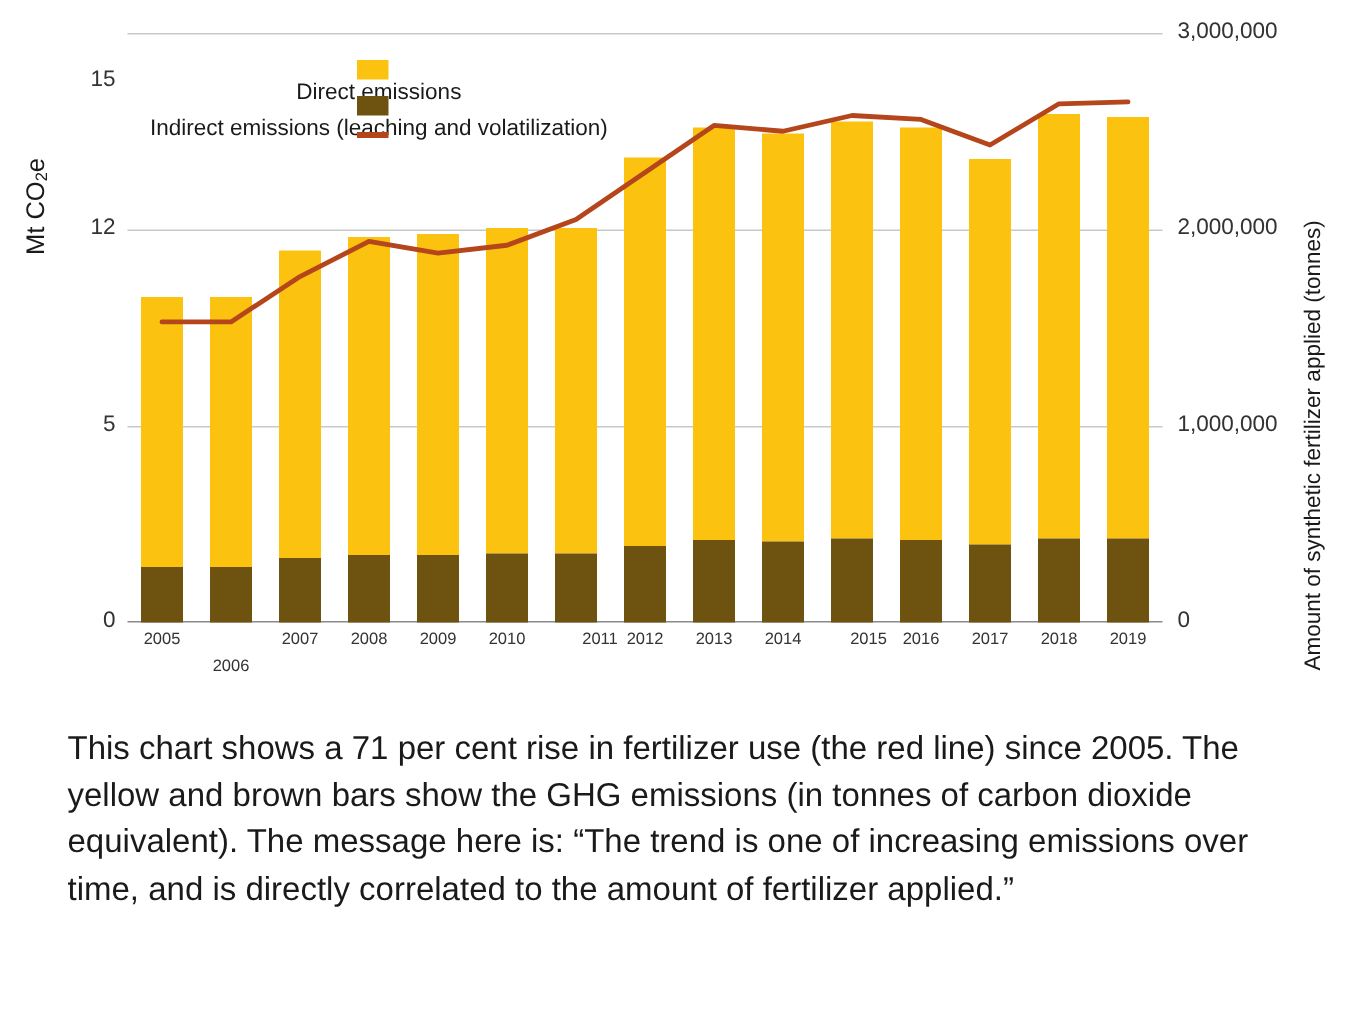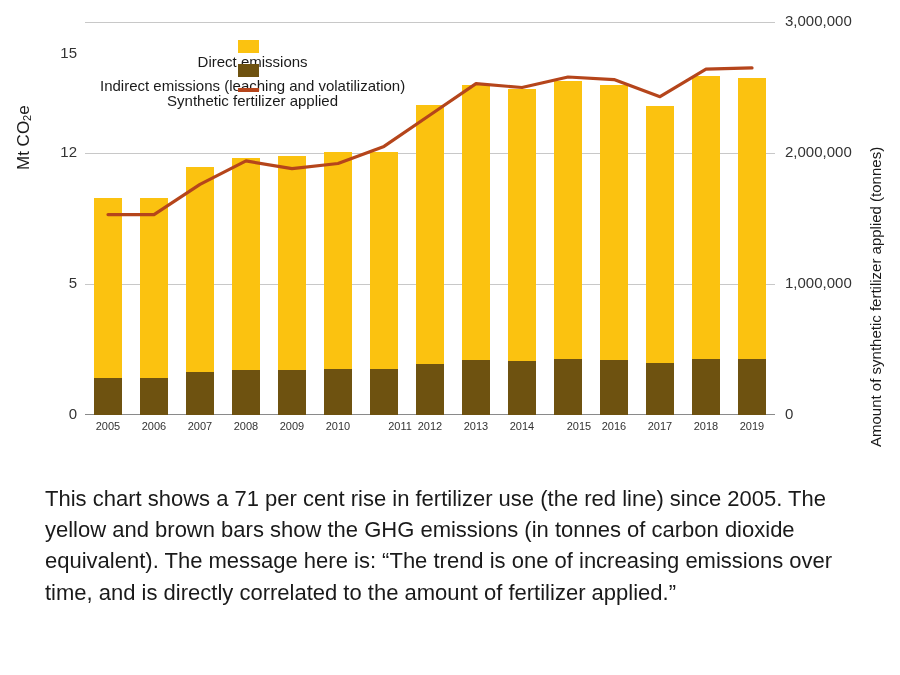--- a/index.html
+++ b/index.html
@@ -254,21 +254,21 @@
             <div class="bar-indirect" style="height: 56.33px; background: rgb(110, 82, 16);"></div>
           </div>
           <svg width="690" height="393" viewBox="0 0 690 393" style="position: absolute; left: 0px; top: 0px;">
             <path d="M23.0,192.6 L69.0,192.6 L115.0,162.4 L161.0,138.9 L207.0,146.7 L253.0,141.5 L299.0,124.4 L345.0,93.0 L391.0,61.6 L437.0,65.5 L483.0,55.0 L529.0,57.6 L575.0,74.7 L621.0,47.2 L667.0,45.9" fill="none" stroke="#b5451b" stroke-width="3.2" stroke-linejoin="round" stroke-linecap="round"></path>
           </svg>
         </div>
     </div>
 
     <div id="xaxis">
         <div class="xtick" style="left: 0px; width: 46px;">2005</div>
-        <div class="xtick" style="left: 46px; width: 46px;">2006</div>
+        <div class="xtick" style="left: 46px; width: 46px; margin-top: 18px;">2006</div>
         <div class="xtick" style="left: 92px; width: 46px;">2007</div>
         <div class="xtick" style="left: 138px; width: 46px;">2008</div>
         <div class="xtick" style="left: 184px; width: 46px;">2009</div>
         <div class="xtick" style="left: 230px; width: 46px;">2010</div>
         <div class="xtick" style="left: 292px; width: 46px;">2011</div>
         <div class="xtick" style="left: 322px; width: 46px;">2012</div>
         <div class="xtick" style="left: 368px; width: 46px;">2013</div>
         <div class="xtick" style="left: 414px; width: 46px;">2014</div>
         <div class="xtick" style="left: 443px; width: 46px; margin-left: 28px;">2015</div>
         <div class="xtick" style="left: 506px; width: 46px;">2016</div>
@@ -281,20 +281,19 @@
         <div class="legend-row">
           <span class="legend-swatch" style="background: rgb(251, 194, 16);"></span>
           <span>Direct emissions</span>
         </div>
         <div class="legend-row">
           <span class="legend-swatch" style="background: rgb(110, 82, 16);"></span>
           <span>Indirect emissions (leaching and volatilization)</span>
         </div>
         <div class="legend-row">
           <span class="legend-line" style="background: rgb(181, 69, 27);"></span>
-          <span>Synthetic fertilizer applied</span>
         </div>
       </div>
   </div>
 
   <div id="caption">This chart shows a 71 per cent rise in fertilizer use (the red line) since 2005. The yellow and brown bars show the GHG emissions (in tonnes of carbon dioxide equivalent). The message here is: “The trend is one of increasing emissions over time, and is directly correlated to the amount of fertilizer applied.”</div>
 
 </div>
 
 </body></html>

